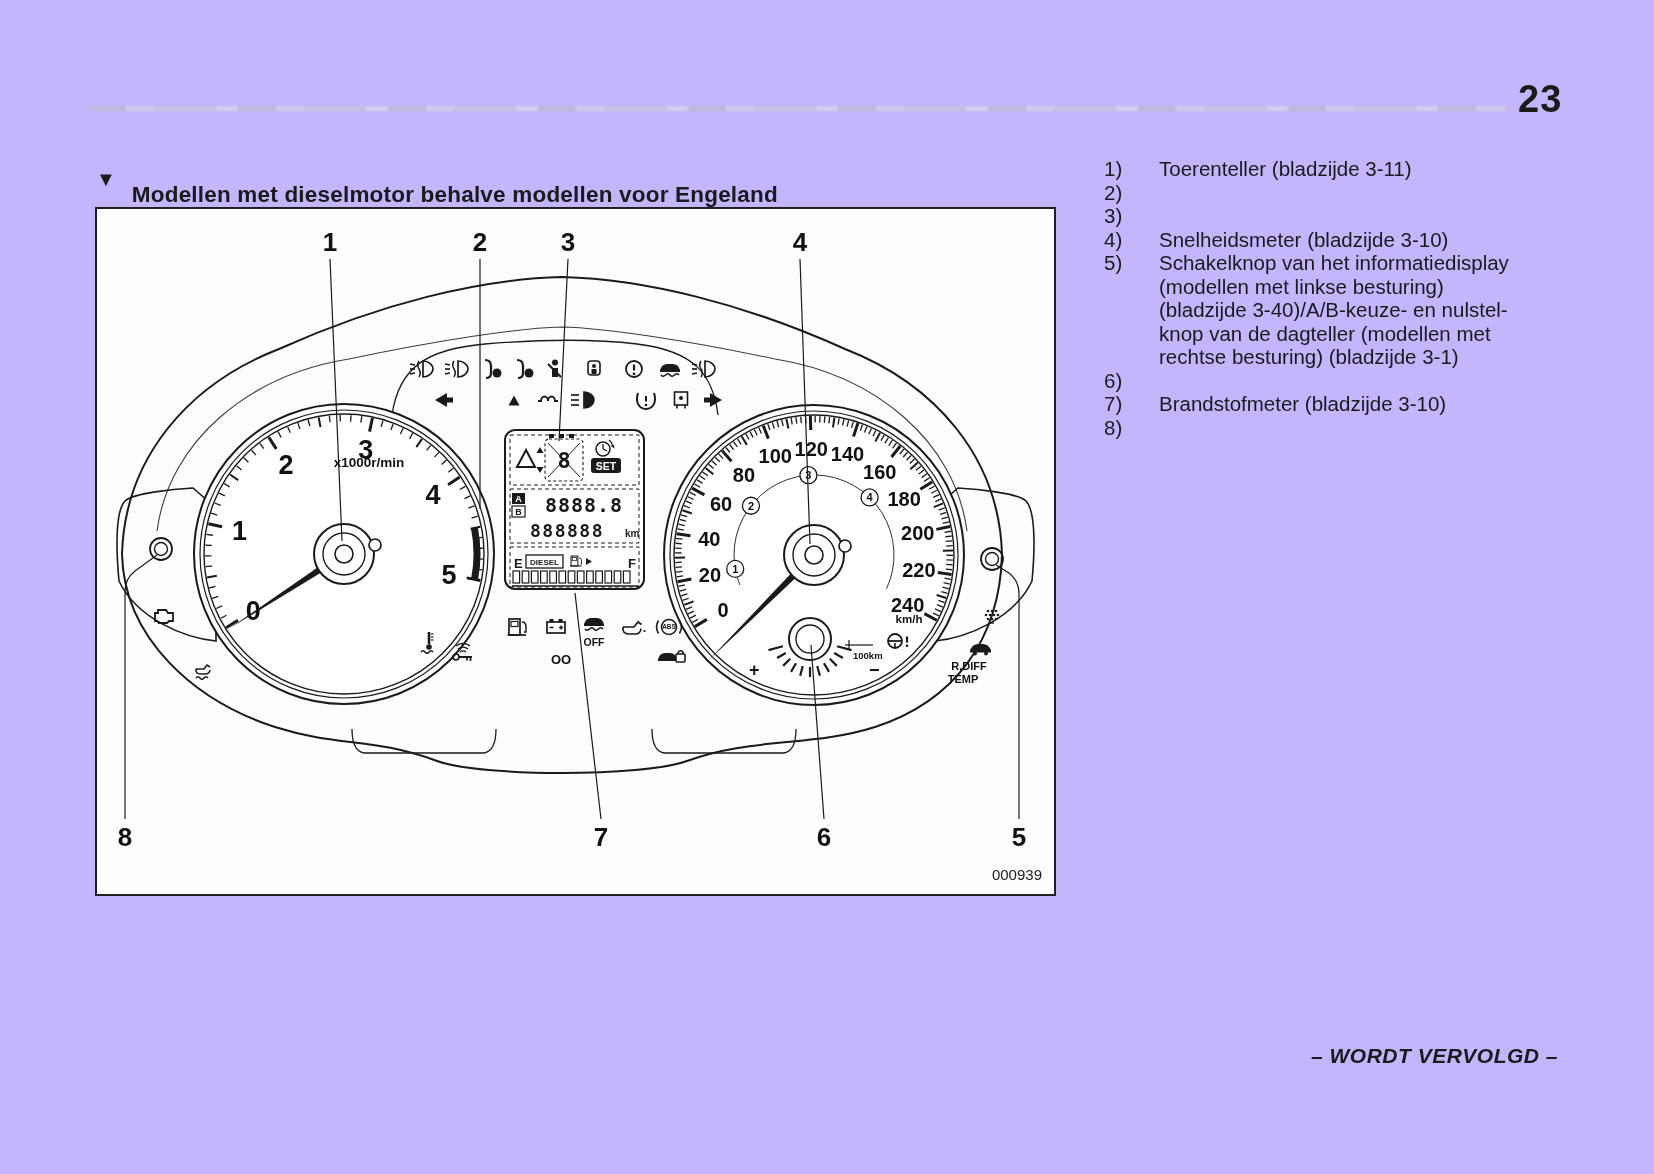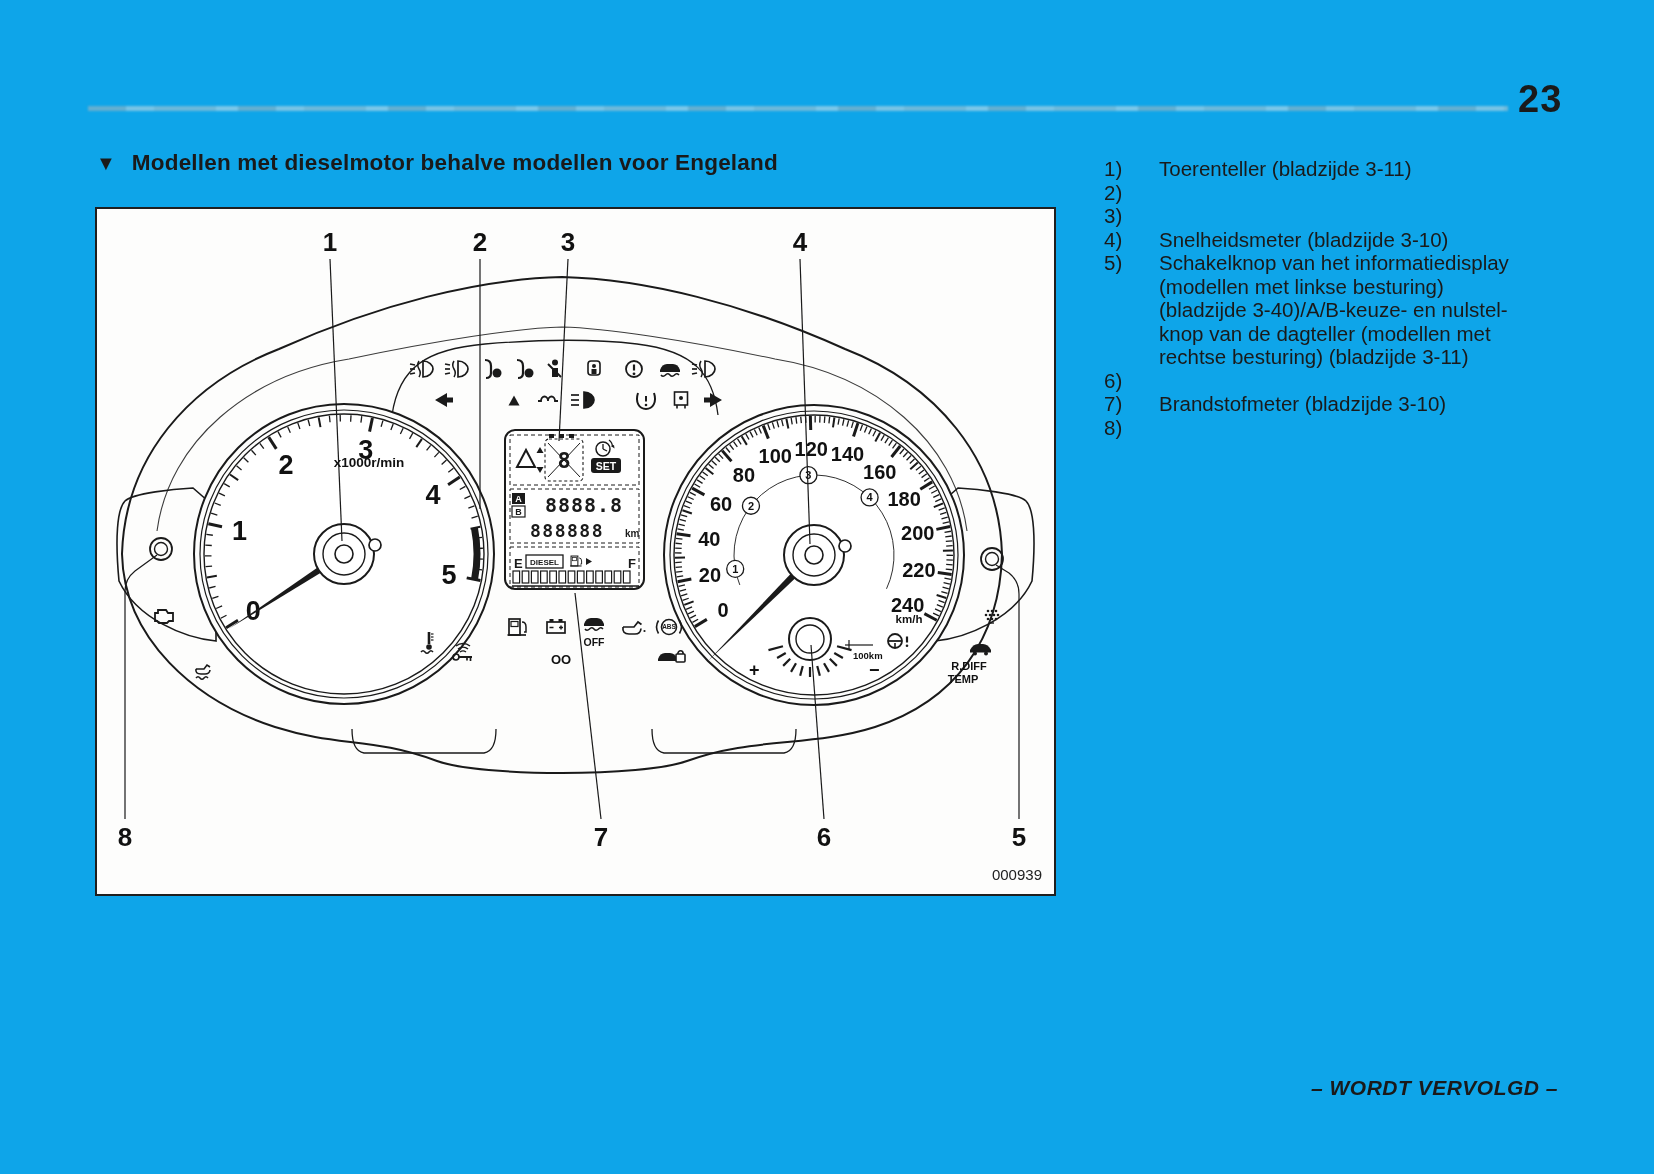--- a/index.html
+++ b/index.html
@@ -1,30 +1,30 @@
 <!DOCTYPE html>
 <html><head>
 <meta charset="utf-8">
 <style>
   html,body{margin:0;padding:0;background:#e8e8e8;}
-  .page{position:relative;width:1654px;height:1174px;background:#0ea5e9;overflow:hidden;
+  .page{position:relative;width:1654px;height:1174px;background:#c4b5fd;overflow:hidden;
         font-family:"Liberation Sans",sans-serif;color:#1a1a1a;}
   .scanline{position:absolute;left:88px;top:106px;width:1420px;height:5px;opacity:.5;filter:blur(1px);
         background:repeating-linear-gradient(90deg,#b9b9b9 0 38px,#e2e2e2 38px 66px,#cccccc 66px 128px,#e8e8e8 128px 150px);}
   .page-number{position:absolute;left:1518px;top:78px;font-size:38px;font-weight:bold;letter-spacing:1px;}
   .section-head{position:absolute;left:96px;top:150px;display:flex;align-items:center;}
   .section-marker{font-size:20px;margin-right:16px;line-height:1;}
-  .section-title{font-size:22.5px;font-weight:bold;letter-spacing:.2px;}
+  .section-title{font-size:22.5px;font-weight:bold;letter-spacing:.2px;margin-top:32px;}
   .figure{position:absolute;left:95px;top:207px;width:957px;height:685px;border:2px solid #1f1f1f;background:#fdfdfc;}
   .figure svg{position:absolute;left:0;top:0;}
   .legend{position:absolute;left:1104px;top:157px;width:505px;font-size:20.5px;line-height:23.5px;}
   .lg-item{display:flex;align-items:flex-start;}
   .lg-num{width:55px;flex:none;}
   .lg-text{white-space:pre-line;}
-  .footer-continued{position:absolute;right:96px;top:1076px;font-size:21px;font-weight:bold;font-style:italic;letter-spacing:.5px;text-align:right;}
+  .footer-continued{position:absolute;right:96px;top:1044px;font-size:21px;font-weight:bold;font-style:italic;letter-spacing:.5px;text-align:right;}
   svg text{font-family:"Liberation Sans",sans-serif;}
   .lcd{font-family:"DejaVu Sans Mono",monospace;}
 </style>
 </head>
 <body>
 
 <div class="page">
 
   <div class="scanline"></div>
   <div class="page-number">23</div>
@@ -584,21 +584,21 @@
     <div class="lg-item">
         <div class="lg-num">4)</div>
         <div class="lg-text">Snelheidsmeter (bladzijde 3-10)</div>
       </div>
     <div class="lg-item">
         <div class="lg-num">5)</div>
         <div class="lg-text">Schakelknop van het informatiedisplay
 (modellen met linkse besturing)
 (bladzijde 3-40)/A/B-keuze- en nulstel-
 knop van de dagteller (modellen met
-rechtse besturing) (bladzijde 3-11)</div>
+rechtse besturing) (bladzijde 3-1)</div>
       </div>
     <div class="lg-item">
         <div class="lg-num">6)</div>
       </div>
     <div class="lg-item">
         <div class="lg-num">7)</div>
         <div class="lg-text">Brandstofmeter (bladzijde 3-10)</div>
       </div>
     <div class="lg-item">
         <div class="lg-num">8)</div>

